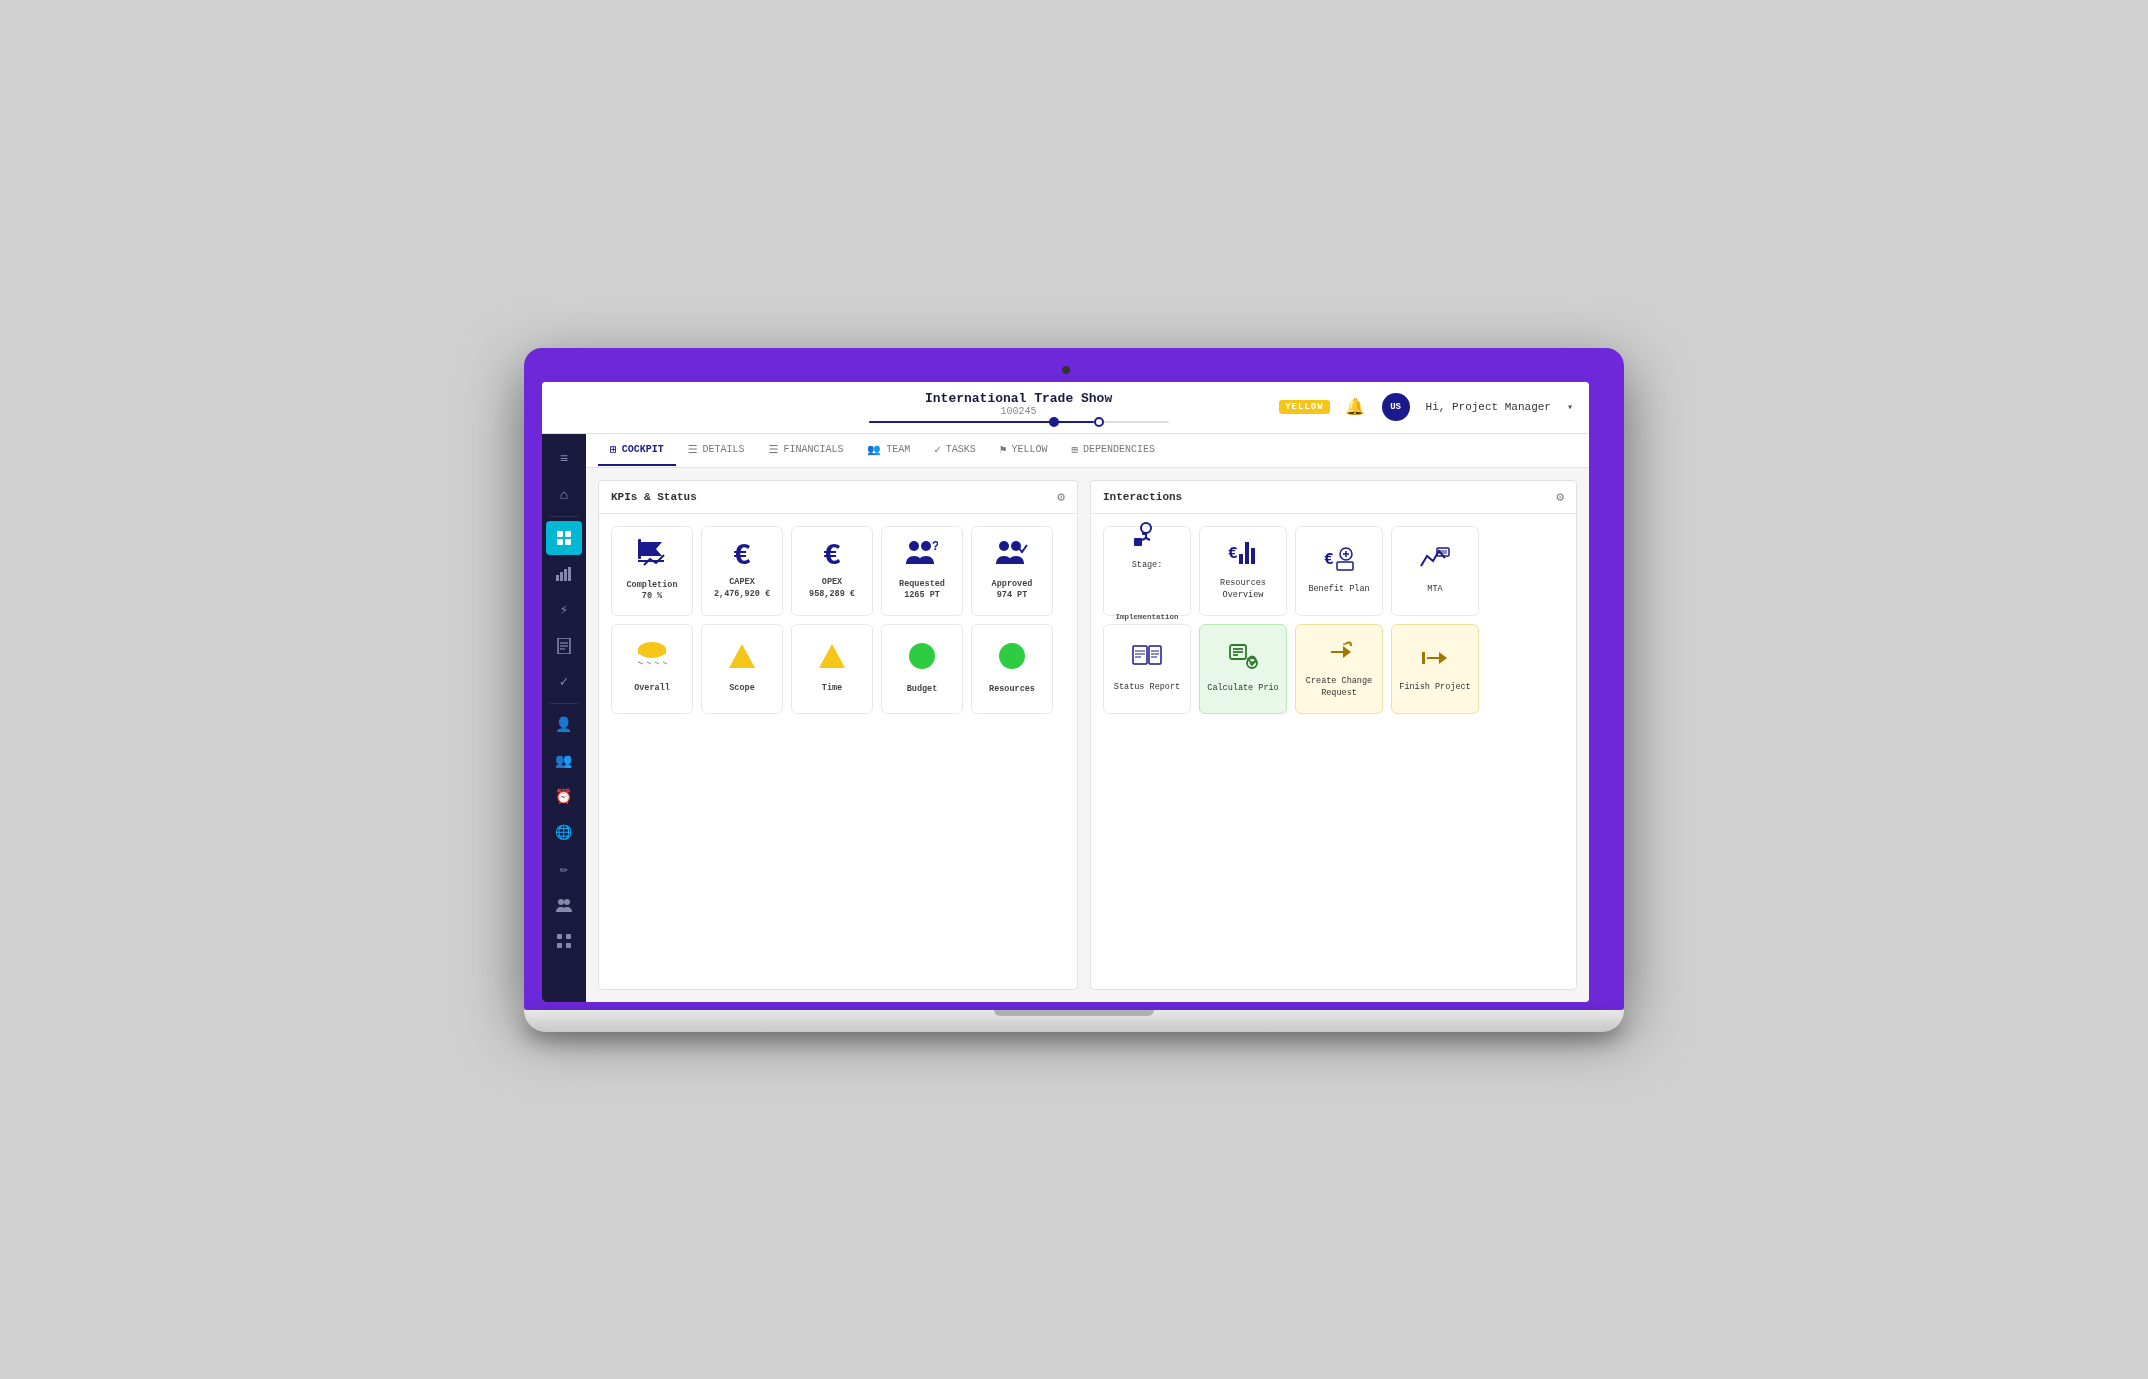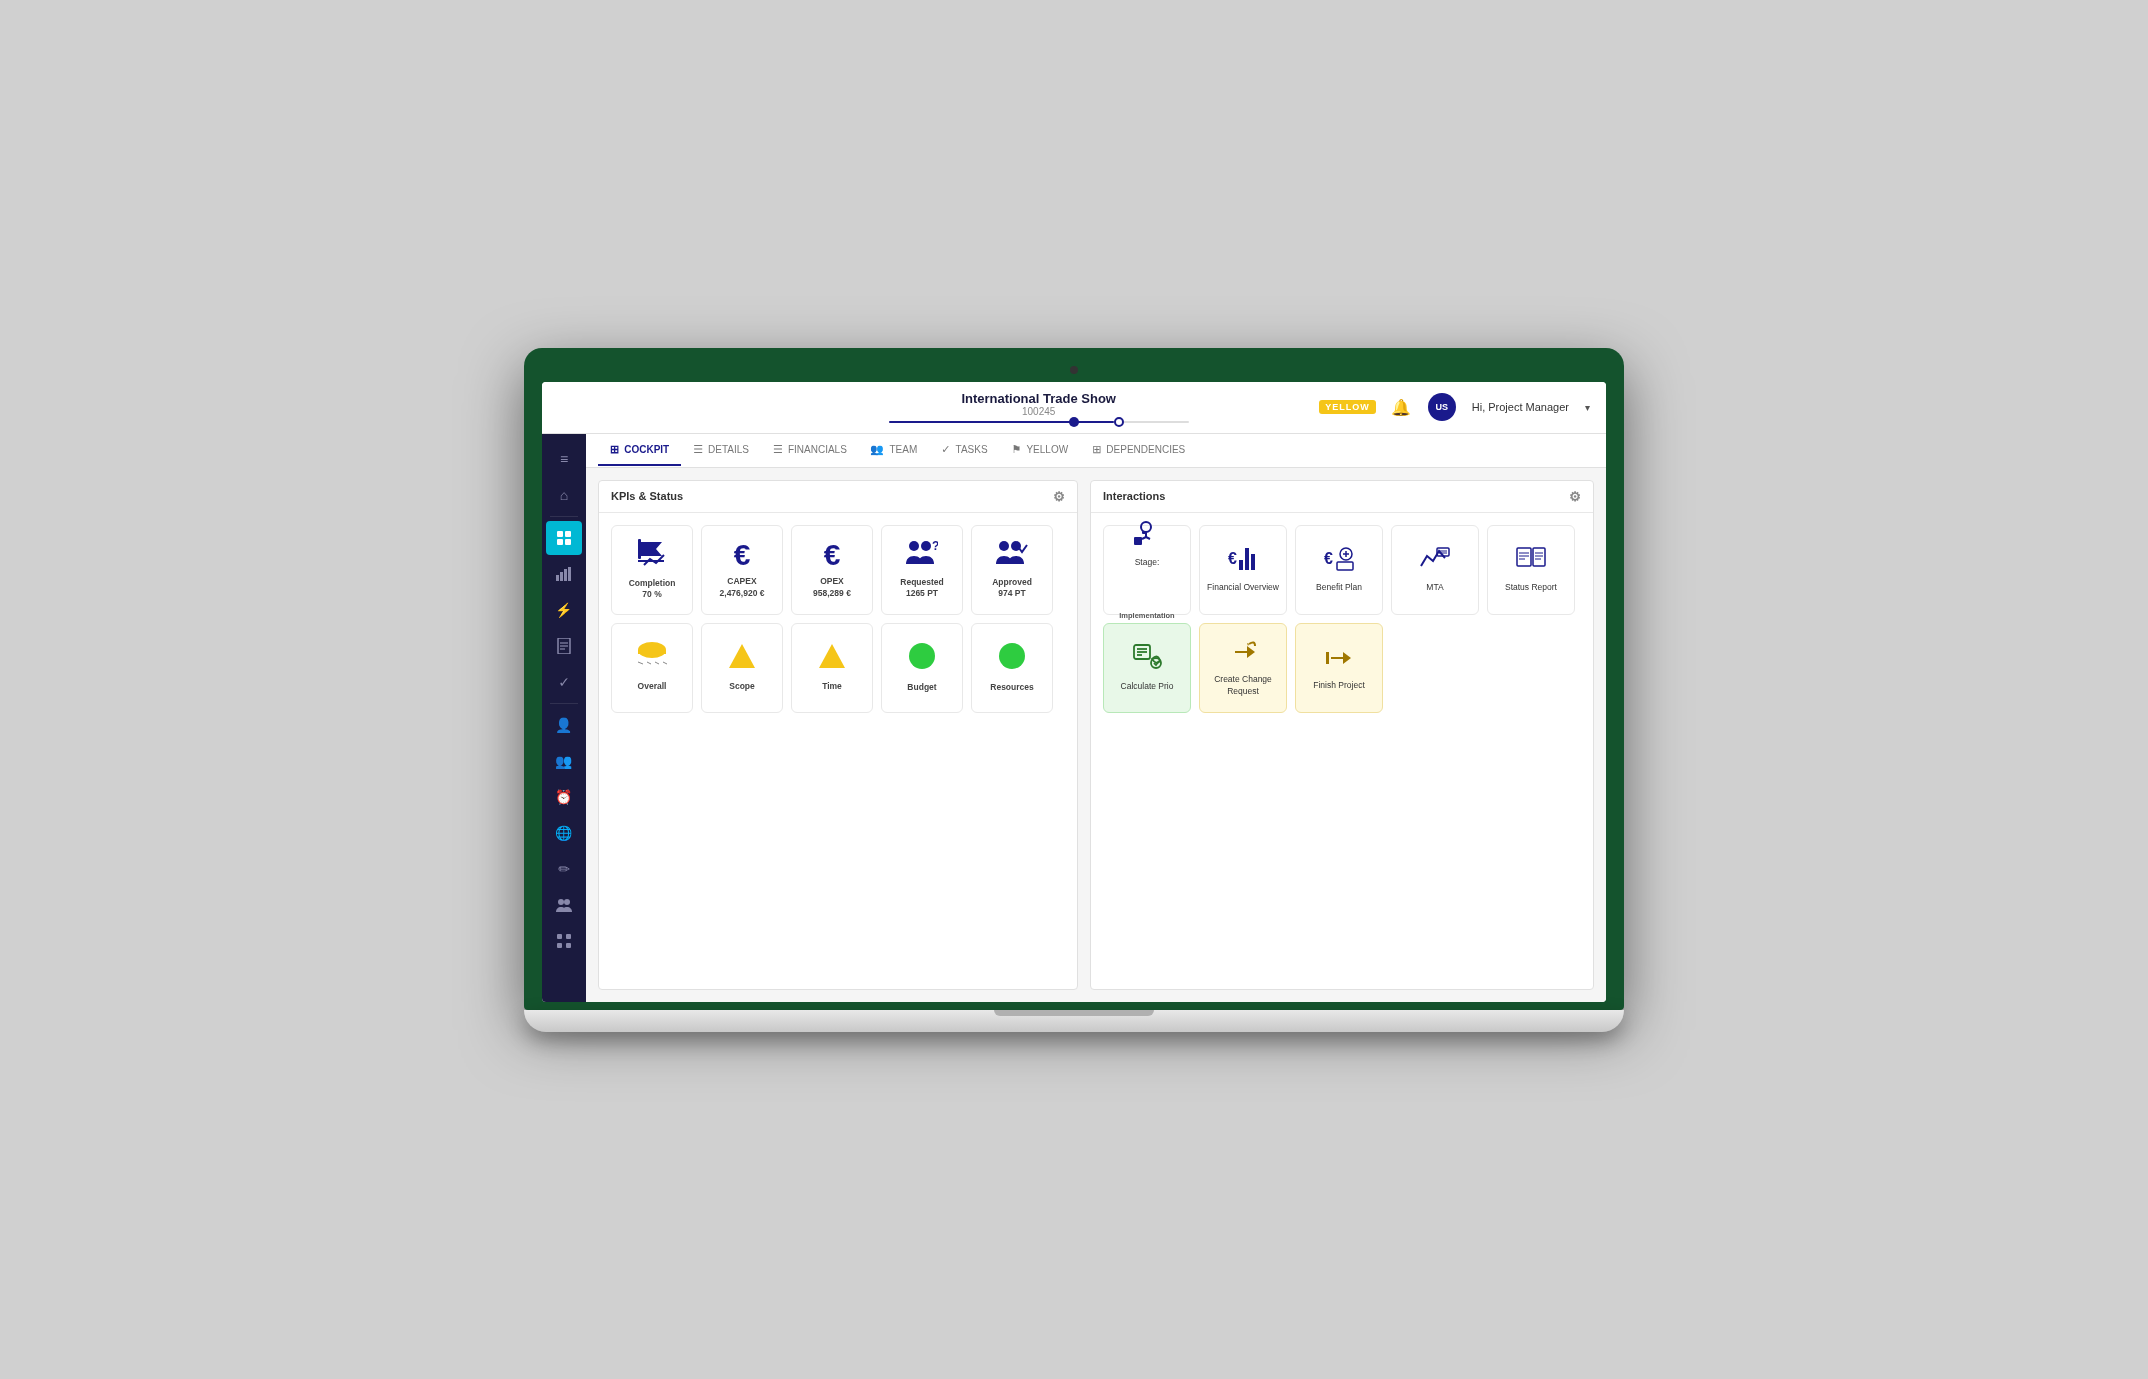--- a/index.html
+++ b/index.html
@@ -11,24 +11,25 @@
       min-height: 100vh;
       font-family: -apple-system, BlinkMacSystemFont, 'Segoe UI', Arial, sans-serif;
     }
 
     
     .laptop-shell {
       width: 1100px;
       position: relative;
     }
     .laptop-screen-bezel {
-      background: #14532d;
+      background: #6d28d9;
       border-radius: 18px 18px 4px 4px;
-      padding: 18px 18px 8px 18px;
+      padding: 18px 35px 8px 18px;
       box-shadow: 0 20px 60px rgba(0,0,0,0.5);
+      font-family: Liberation Mono, monospace;
     }
     .laptop-camera {
       width: 8px; height: 8px;
       background: #333;
       border-radius: 50%;
       margin: 0 auto 8px;
     }
     .laptop-screen {
       background: #fff;
       border-radius: 4px;
@@ -639,21 +640,21 @@
 
                     <div class="interaction-card">
                       <span class="interaction-icon icon-blue">
                         <svg width="32" height="26" viewBox="0 0 32 26" fill="none" stroke="#1a1a8c" stroke-width="1.5">
                           <text x="1" y="18" font-size="16" font-weight="bold" fill="#1a1a8c" stroke="none">€</text>
                           <rect x="18" y="2" width="4" height="22" fill="#1a1a8c" stroke="none"></rect>
                           <rect x="24" y="8" width="4" height="16" fill="#1a1a8c" stroke="none"></rect>
                           <rect x="12" y="14" width="4" height="10" fill="#1a1a8c" stroke="none"></rect>
                         </svg>
                       </span>
-                      <span class="interaction-label">Financial Overview</span>
+                      <span class="interaction-label">Resources Overview</span>
                     </div>
 
                     <div class="interaction-card">
                       <span class="interaction-icon icon-blue">
                         <svg width="32" height="26" viewBox="0 0 32 26" fill="none">
                           <text x="1" y="18" font-size="16" font-weight="bold" fill="#1a1a8c">€</text>
                           <circle cx="23" cy="8" r="6" fill="none" stroke="#1a1a8c" stroke-width="1.5"></circle>
                           <line x1="20" y1="8" x2="26" y2="8" stroke="#1a1a8c" stroke-width="1.5"></line>
                           <line x1="23" y1="5" x2="23" y2="11" stroke="#1a1a8c" stroke-width="1.5"></line>
                           <rect x="14" y="16" width="16" height="8" rx="1" fill="none" stroke="#1a1a8c" stroke-width="1.5"></rect>

